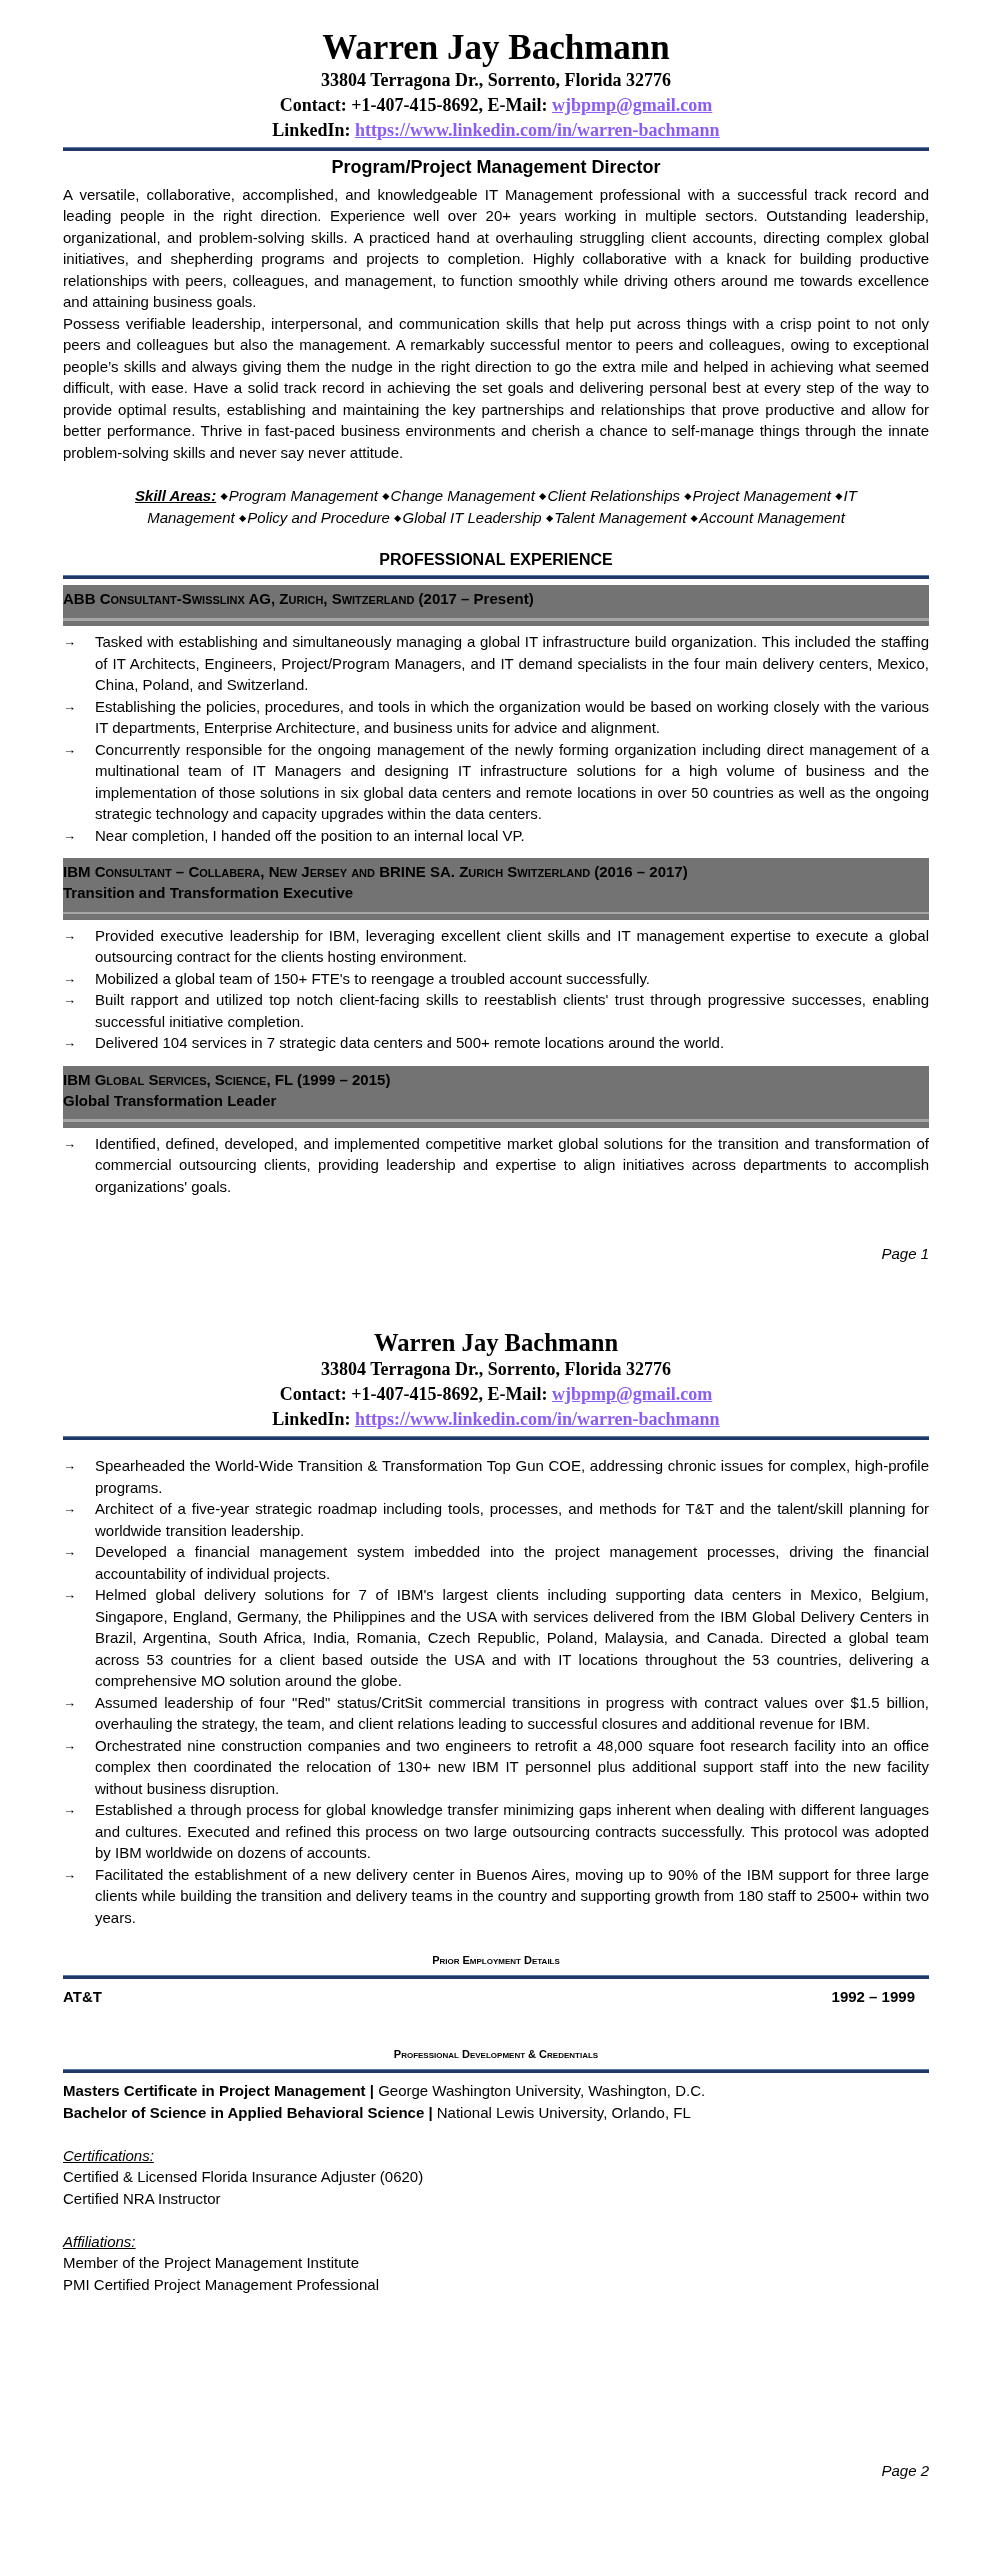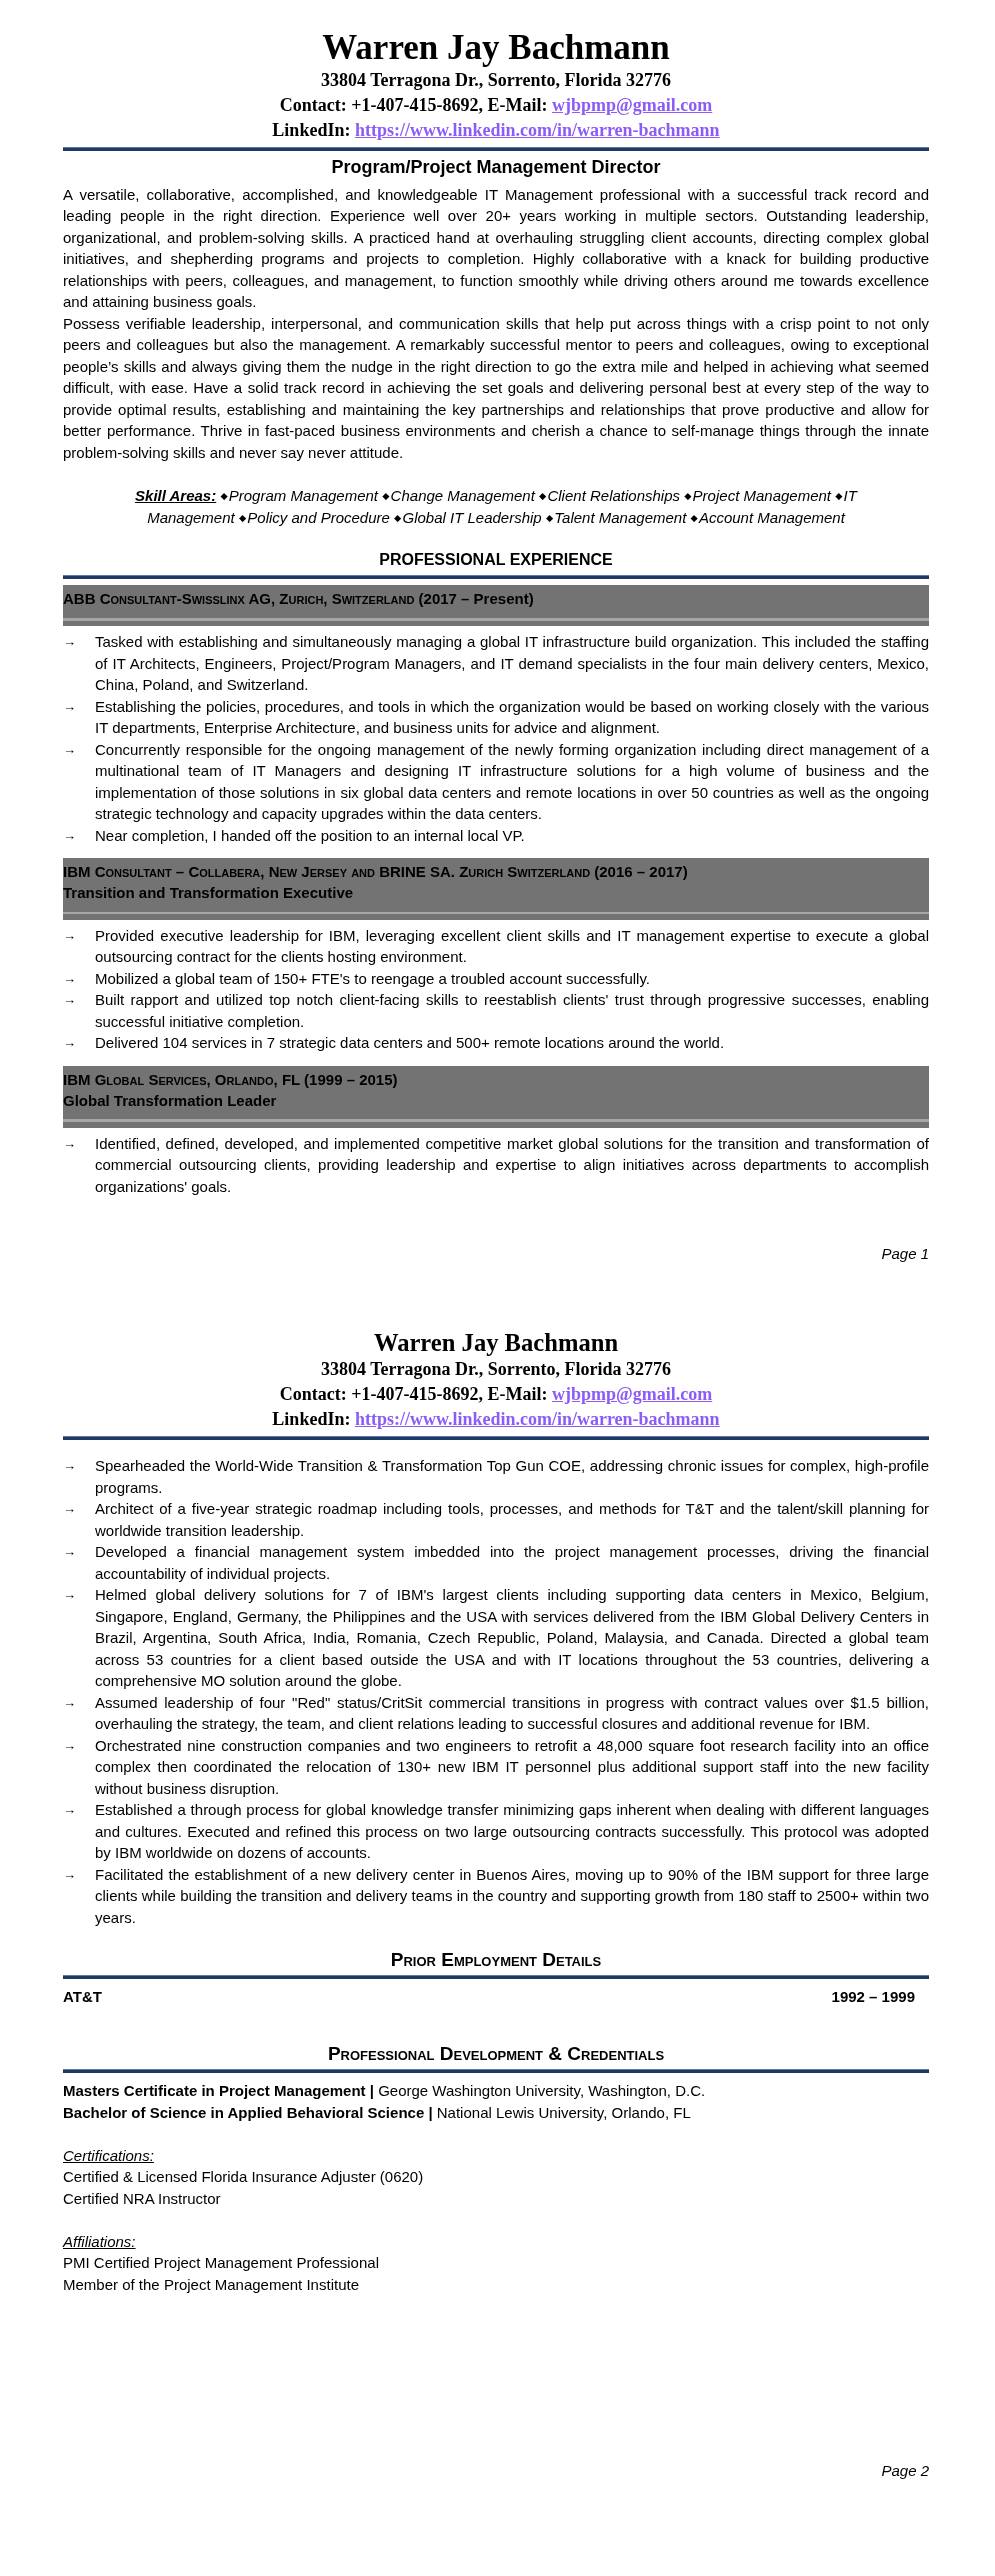--- a/index.html
+++ b/index.html
@@ -20,21 +20,21 @@
   .role-title { text-align: center; font-family: "Liberation Sans", sans-serif; font-weight: bold; font-size: 18px; line-height: 23.4px; margin-top: 4.7px; }
 
   .para { font-family: "Liberation Sans", sans-serif; font-size: 15px; line-height: 21.5px; text-align: justify; margin: 0; }
   .summary { margin-top: 4.7px; }
 
   .skills { font-family: "Liberation Sans", sans-serif; font-style: italic; font-size: 15px; line-height: 21.7px; text-align: center; margin-top: 22px; padding: 0 35px; }
   .skills .lbl { font-weight: bold; text-decoration: underline; }
   .skills .dia { font-style: normal; font-size: 9.4px; vertical-align: 1.8px; margin-right: 1.2px; }
 
   .sec-head { text-align: center; font-family: "Liberation Sans", sans-serif; font-weight: bold; font-size: 16px; line-height: 22px; }
-  .sec-head.sc { font-variant: small-caps; font-size: 19px; }
+  .sec-head.sc { font-variant: small-caps; font-size: 11px; }
   .sec-wrap { margin-top: 20px; }
   .sec-wrap .rule-blue { margin-top: 3.5px; }
 
   .job-box { background: #737373; margin-top: 5.9px; padding: 3.5px 0 5.9px 0; }
   .job-box .co { font-family: "Liberation Sans", sans-serif; font-weight: bold; font-size: 15px; line-height: 21px; }
   .job-box .co .smc { font-variant: small-caps; }
   .job-box .title { font-family: "Liberation Sans", sans-serif; font-weight: bold; font-size: 15px; line-height: 21px; }
   .job-box .gray-rule { height: 2.9px; background: #a6a6a6; margin-top: 8.2px; }
 
   ul.arrows { list-style: none; margin: 4.7px 0 0 0; padding: 0; }
@@ -103,21 +103,21 @@
     <ul class="arrows">
         <li><span class="arr">→</span><span>Provided executive leadership for IBM, leveraging excellent client skills and IT management expertise to execute a global outsourcing contract for the clients hosting environment.</span></li>
         <li><span class="arr">→</span><span>Mobilized a global team of 150+ FTE's to reengage a troubled account successfully.</span></li>
         <li><span class="arr">→</span><span>Built rapport and utilized top notch client-facing skills to reestablish clients' trust through progressive successes, enabling successful initiative completion.</span></li>
         <li><span class="arr">→</span><span>Delivered 104 services in 7 strategic data centers and 500+ remote locations around the world.</span></li>
       </ul>
   </div>
 
   <div class="job" style="margin-top:11.7px">
     <div class="job-box">
-      <div class="co"><span>IBM </span><span class="smc">Global Services</span><span>, </span><span class="smc">Orlando</span><span>, FL</span><span> (1999 – 2015)</span></div>
+      <div class="co"><span>IBM </span><span class="smc">Global Services</span><span>, </span><span class="smc">Science</span><span>, FL</span><span> (1999 – 2015)</span></div>
       <div class="title">Global Transformation Leader</div>
       <div class="gray-rule"></div>
     </div>
     <ul class="arrows">
         <li><span class="arr">→</span><span>Identified, defined, developed, and implemented competitive market global solutions for the transition and transformation of commercial outsourcing clients, providing leadership and expertise to align initiatives across departments to accomplish organizations' goals.</span></li>
       </ul>
   </div>
 
   <div class="page-num">Page 1</div>
 </div>
@@ -158,19 +158,19 @@
 
   <div class="cred" style="margin-top:7px">
     <div><b>Masters Certificate in Project Management | </b><span>George Washington University, Washington, D.C.</span></div>
     <div><b>Bachelor of Science in Applied Behavioral Science | </b><span>National Lewis University, Orlando, FL</span></div>
     <div class="gap"></div>
     <div class="sub-label">Certifications:</div>
     <div>Certified &amp; Licensed Florida Insurance Adjuster (0620)</div>
     <div>Certified NRA Instructor</div>
     <div class="gap"></div>
     <div class="sub-label">Affiliations:</div>
+    <div>Member of the Project Management Institute</div>
     <div>PMI Certified Project Management Professional</div>
-    <div>Member of the Project Management Institute</div>
   </div>
 
   <div class="page-num">Page 2</div>
 </div>
 
 
 </body></html>

